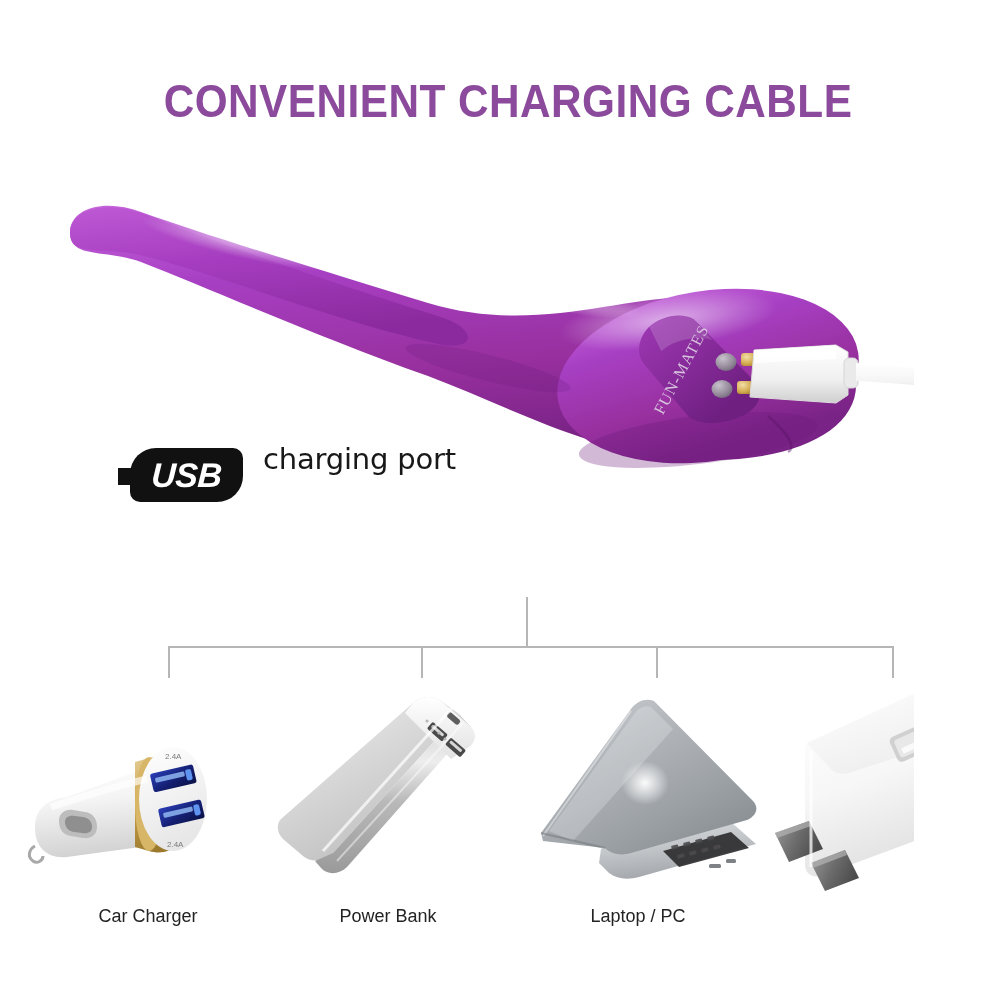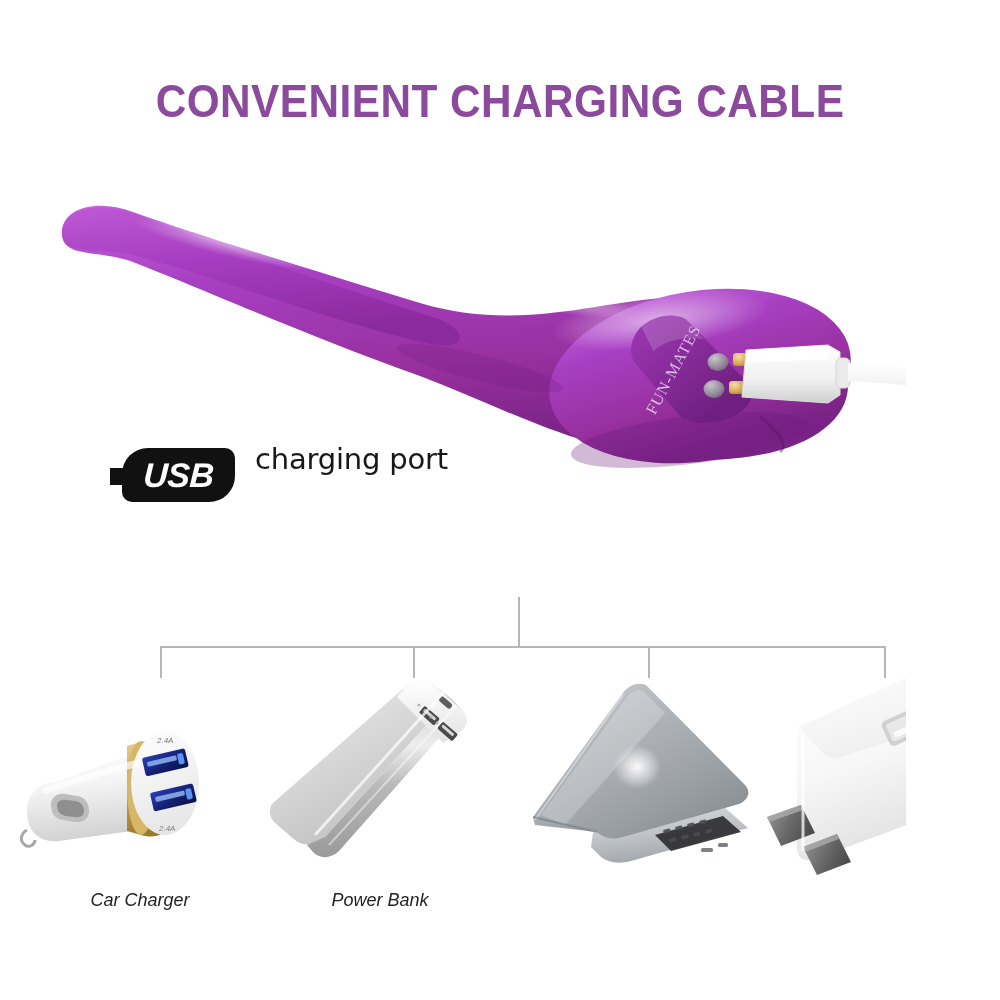--- a/index.html
+++ b/index.html
@@ -7,20 +7,21 @@
     padding: 0;
     background: #ffffff;
   }
   #page {
     position: relative;
     width: 906px;
     height: 1000px;
     background: #ffffff;
     overflow: hidden;
     font-family: "Liberation Sans", sans-serif;
+    margin-left: 8px;
   }
 
   
   #title {
     position: absolute;
     left: 0;
     top: 74px;
     width: 1000px;
     text-align: center;
     font-family: "Liberation Sans Narrow", "Liberation Sans", sans-serif;
@@ -137,24 +138,23 @@
   
   #devices {
     position: absolute;
     left: 0;
     top: 665px;
     width: 1000px;
     height: 260px;
   }
   .device-slot {
     position: absolute;
-    top: 0;
+    top: 16px;
     width: 250px;
     height: 230px;
-    font-style: italic;
   }
   .device-art {
     position: absolute;
     left: 0;
     top: 0;
     width: 250px;
     height: 215px;
   }
   .device-label {
     position: absolute;
@@ -492,20 +492,21 @@
         <path d="M 28 152 L 118 28 C 124 20, 133 17, 141 20 L 240 120
                  C 246 126, 244 135, 234 139 L 118 172 C 108 175, 98 173, 92 167 L 30 160 Z" fill="url(#lpLid)"></path>
 
         <path d="M 36 150 L 122 32 C 126 26, 132 24, 138 26 L 160 48 L 60 160 Z" fill="#ffffff" opacity="0.22"></path>
 
         <ellipse cx="132" cy="102" rx="24" ry="22" fill="url(#lpLogo)"></ellipse>
 
         <path d="M 30 155 L 118 30" stroke="#ffffff" stroke-width="2" opacity="0.4" fill="none"></path>
         <path d="M 28 152 L 92 167" stroke="#6f7478" stroke-width="2" opacity="0.5" fill="none"></path>
       </svg>
+      <div class="device-label">Laptop / PC</div>
     </div>
 
     <div class="device-slot" style="left:745px;">
       <svg class="device-art" viewBox="0 0 250 215" xmlns="http://www.w3.org/2000/svg">
         <defs>
           <linearGradient id="wcFront" x1="0" y1="0" x2="0.25" y2="1">
             <stop offset="0%" stop-color="#ffffff"></stop>
             <stop offset="55%" stop-color="#f7f7f7"></stop>
             <stop offset="100%" stop-color="#e3e3e3"></stop>
           </linearGradient>

